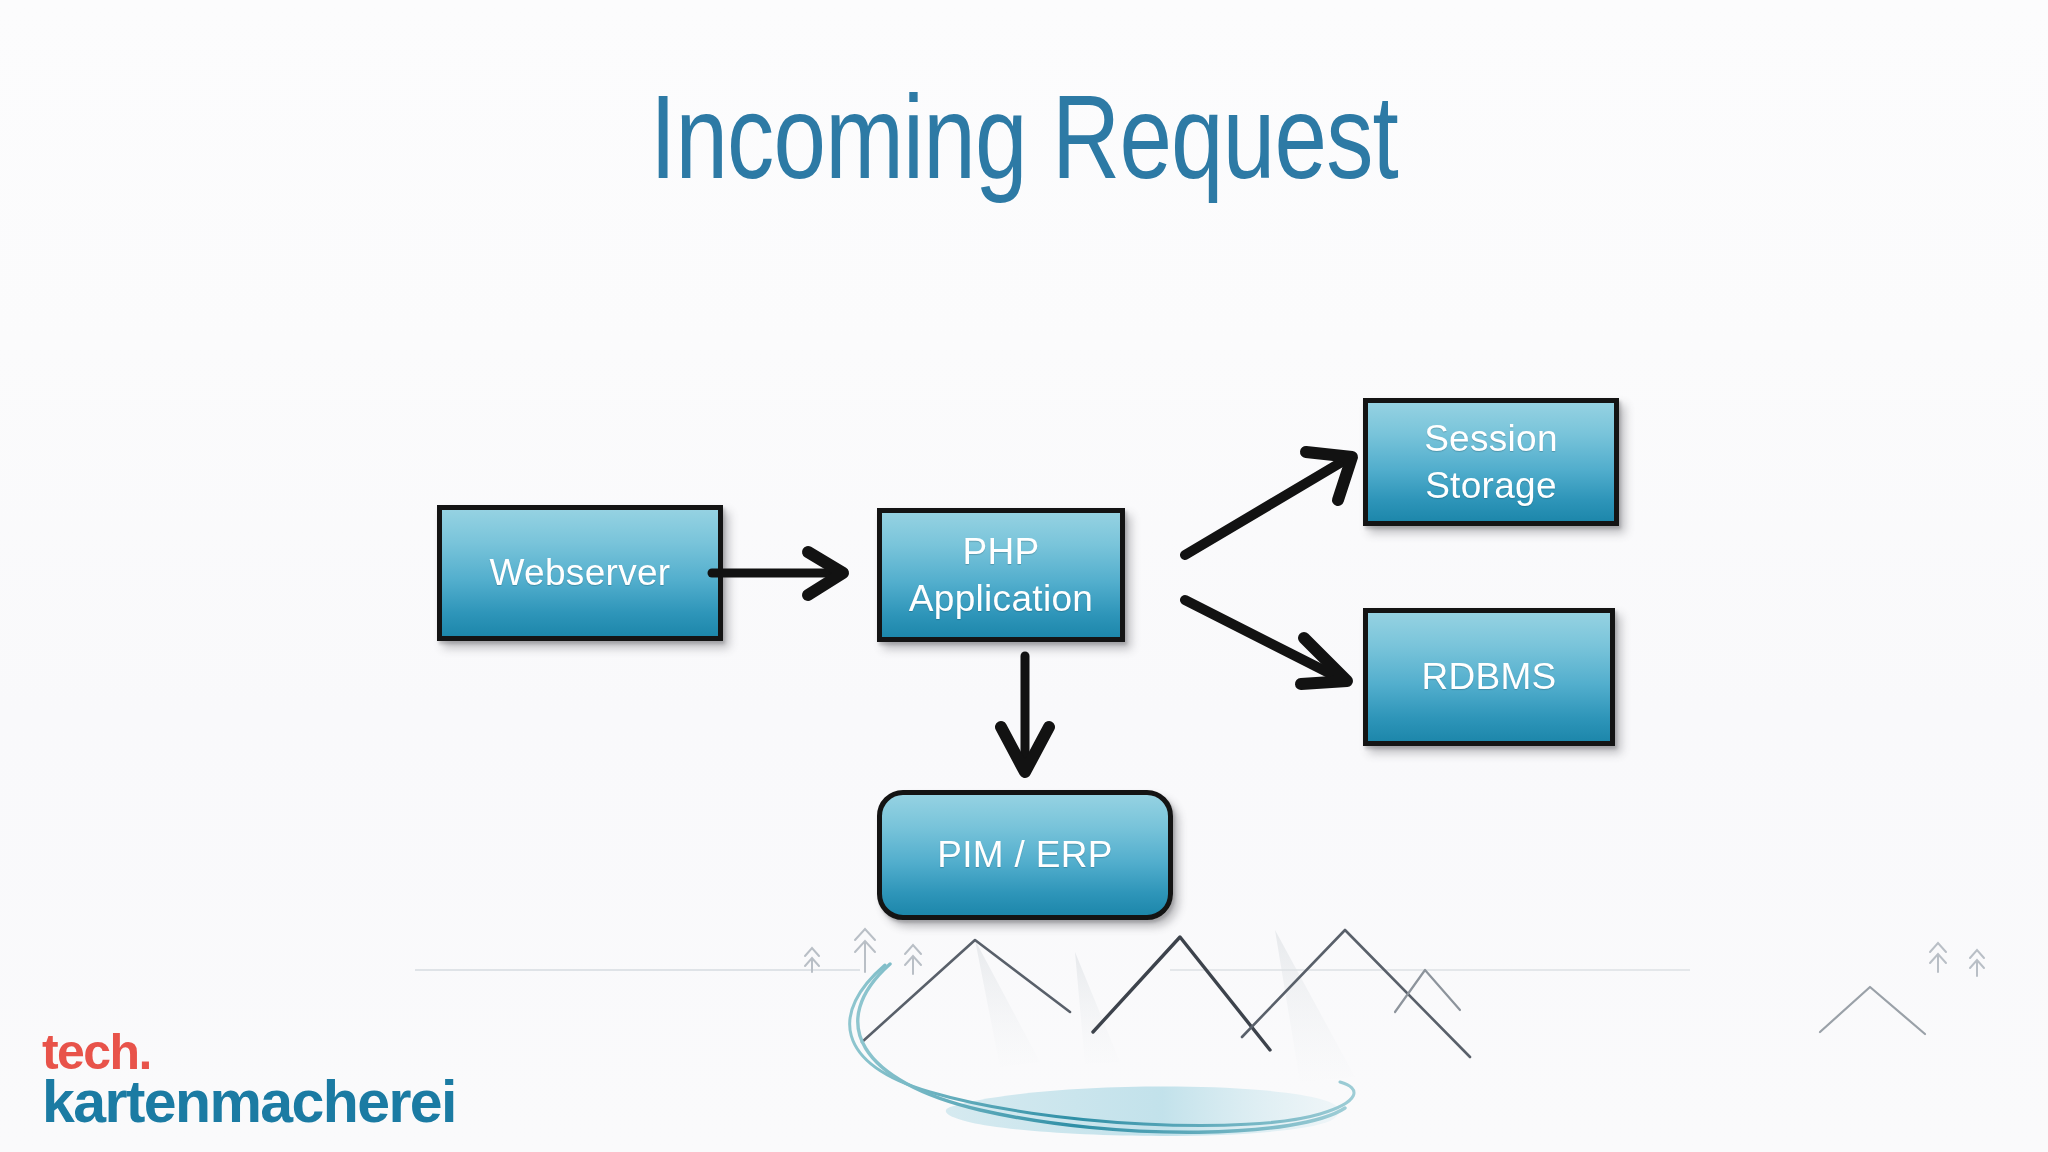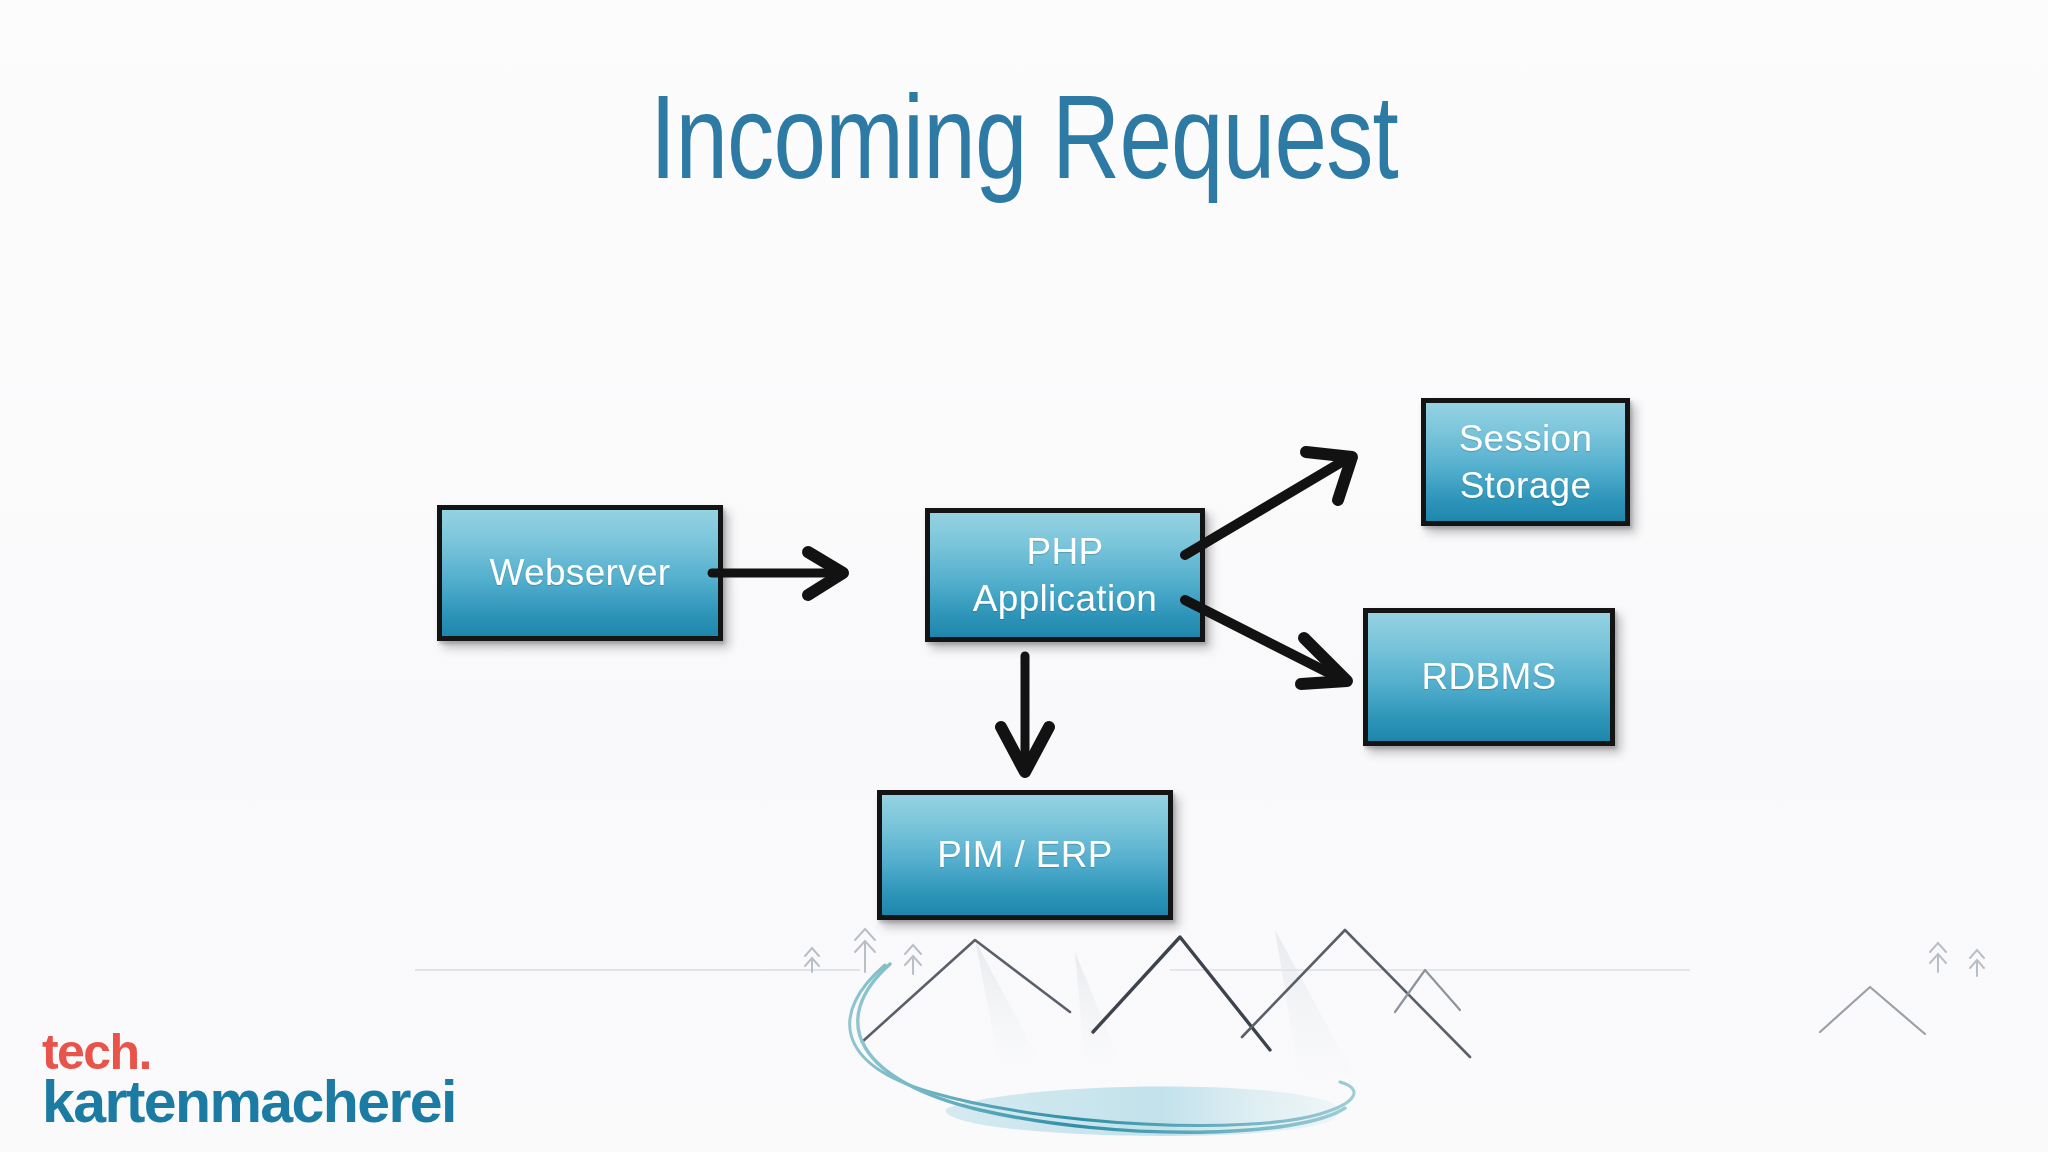--- a/index.html
+++ b/index.html
@@ -61,24 +61,24 @@
     font-size: 37px;
     line-height: 1.28;
     font-weight: 400;
     letter-spacing: 0.3px;
     text-shadow: 0 1px 1px rgba(10,50,65,0.25);
     padding: 0 10px;
     white-space: pre-line;
   }
 
   #node-webserver      { left: 437px;  top: 505px; width: 286px; height: 136px; }
-  #node-php            { left: 877px;  top: 508px; width: 280px; height: 134px; margin-left: 48px; }
-  #node-session        { left: 1421px; top: 398px; width: 209px; height: 128px; text-align: center; }
+  #node-php            { left: 877px;  top: 508px; width: 248px; height: 134px; }
+  #node-session        { left: 1363px; top: 398px; width: 256px; height: 128px; text-align: center; }
   #node-rdbms          { left: 1363px; top: 608px; width: 252px; height: 138px; }
-  #node-pim            { left: 877px;  top: 790px; width: 296px; height: 130px; }
+  #node-pim            { left: 877px;  top: 790px; width: 296px; height: 130px; border-radius: 26px; }
 
   
   #arrow-layer {
     position: absolute;
     left: 0; top: 0;
     width: 2048px; height: 1152px;
     pointer-events: none;
   }
 
   

